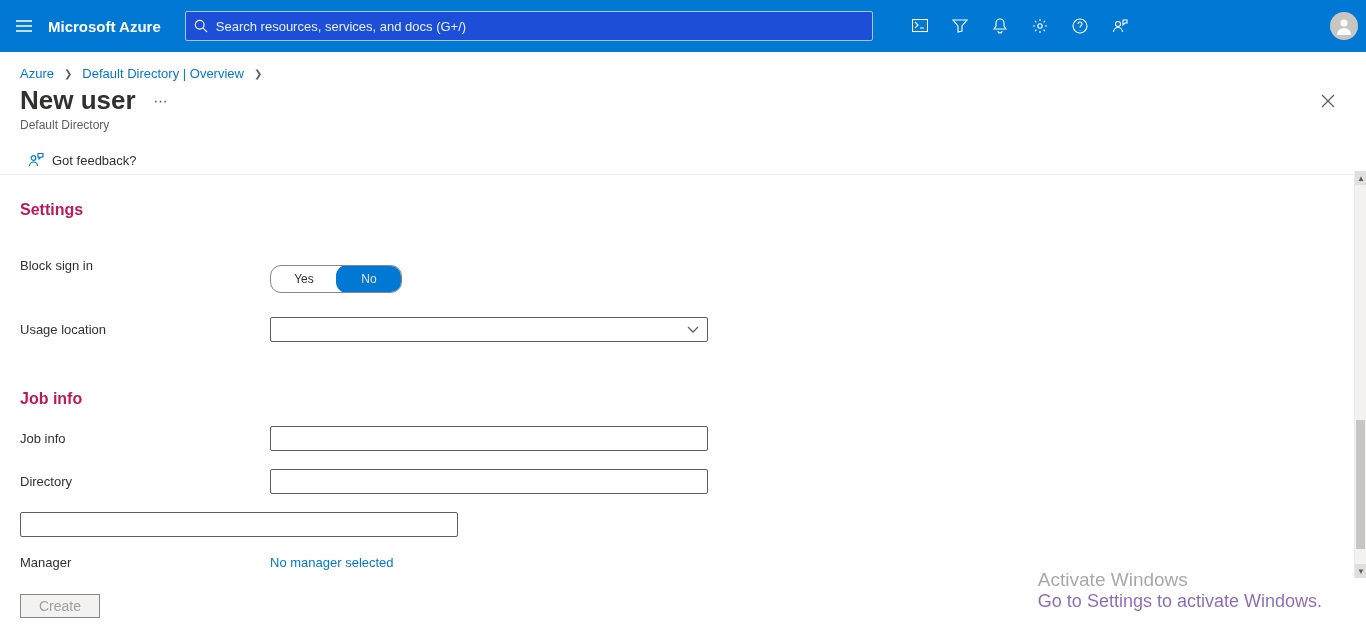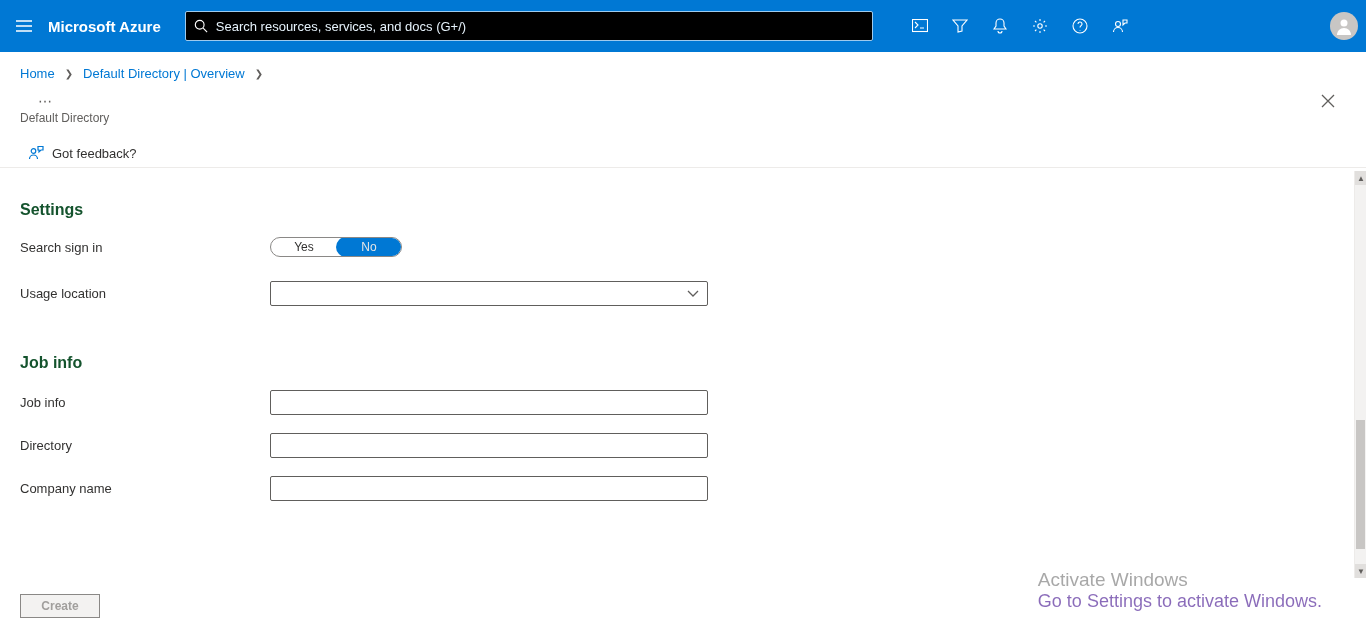--- a/index.html
+++ b/index.html
@@ -30,21 +30,21 @@
   .brand {
     font-size: 15px;
     font-weight: 600;
     padding-right: 24px;
     cursor: pointer;
   }
   .searchbox {
     flex: 0 0 auto;
     width: 688px;
     height: 30px;
-    background: #000000;
+    background: #1d4ed8;
     border: 1px solid #9ecaed;
     border-radius: 2px;
     display: flex;
     align-items: center;
     padding: 0 8px;
     color: #e6f2fb;
     margin-left: 0px;
   }
   .searchbox input {
     background: transparent;
@@ -146,21 +146,21 @@
     position: absolute;
     left: 0; right: 12px;
     top: 171px; bottom: 56px;
     padding: 0 0 0 20px;
     overflow: hidden;
   }
 
   .section-h {
     font-size: 16px;
     font-weight: 600;
-    color: #14532d;
+    color: #be185d;
     margin-top: 28px;
     margin-bottom: 18px;
   }
   .section-h:first-child { margin-top: 30px; }
 
   .field-row {
     display: flex;
     align-items: center;
     margin-bottom: 18px;
   }
@@ -190,26 +190,27 @@
     padding: 0 8px;
     cursor: pointer;
     background: #fff;
   }
   .dropdown .dd-chev { color: #605e5c; }
 
   
   .pill {
     display: flex;
     width: 132px;
-    height: 20px;
+    height: 28px;
     border: 1px solid #8a8886;
     border-radius: 11px;
     overflow: hidden;
     cursor: pointer;
     background: #fff;
+    margin-top: 28px;
   }
   .pill-half {
     flex: 1;
     display: flex; align-items: center; justify-content: center;
     font-size: 12px;
     color: #323130;
   }
   .pill-half.sel {
     background: #0078d4;
     color: #e5e5e5;
@@ -231,23 +232,23 @@
     display: flex;
     align-items: center;
     padding-left: 20px;
     background: #fff;
   }
   .create-btn {
     width: 80px; height: 24px;
     border: 1px solid #8a8886;
     background: #f3f2f1;
     color: #a19f9d;
-    font-size: 12px;
-    cursor: pointer;
-    display: flex; align-items: center; justify-content: center; font-weight: bold;
+    font-size: 14px;
+    cursor: pointer;
+    display: flex; align-items: center; justify-content: center;
   }
 
   
   .scrollbar {
     position: absolute;
     right: 0; top: 171px; bottom: 56px;
     width: 12px;
     background: #f3f2f1;
     border-left: 1px solid #edebe9;
   }
@@ -336,27 +337,28 @@
     <div class="avatar">
       <svg width="20" height="20" viewBox="0 0 20 20">
           <circle cx="10" cy="7" r="3.5" fill="#fff"></circle>
           <path d="M3 19c0-4 3-7 7-7s7 3 7 7" fill="#fff"></path>
         </svg>
     </div>
   </div>
 </div>
 
 <div class="breadcrumb">
-  <a>Home</a>
+  <a>Azure</a>
   <span class="chev">❯</span>
   <a>Default Directory | Overview</a>
   <span class="chev">❯</span>
 </div>
 
 <div class="titlerow">
+  <div class="page-title">New user</div>
   <div class="ellipsis">⋯</div>
   <div class="close-btn">
     <svg width="14" height="14" viewBox="0 0 14 14">
         <path d="M1 1l12 12M13 1L1 13" stroke="#605e5c" stroke-width="1.3"></path>
       </svg>
   </div>
 </div>
 <div class="subtitle">Default Directory</div>
 
 <div class="commandbar">
@@ -368,21 +370,21 @@
       </svg>
     <span>Got feedback?</span>
   </div>
 </div>
 
 <div class="main">
 
   <div class="section-h">Settings</div>
 
   <div class="field-row tall">
-    <div class="field-label">Search sign in</div>
+    <div class="field-label">Block sign in</div>
     <div class="pill">
       <div class="pill-half">Yes</div>
       <div class="pill-half sel">No</div>
     </div>
   </div>
 
   <div class="field-row">
     <div class="field-label">Usage location</div>
     <div class="dropdown">
       <span style="flex:1"></span>
@@ -398,24 +400,27 @@
     <div class="field-label">Job info</div>
     <input class="text-input" type="text" value="" style="">
   </div>
 
   <div class="field-row">
     <div class="field-label">Directory</div>
     <input class="text-input" type="text" value="" style="">
   </div>
 
   <div class="field-row">
-    <div class="field-label">Company name</div>
     <input class="text-input" type="text" value="" style="">
   </div>
 
+  <div class="field-row">
+    <div class="field-label">Manager</div>
+    <span class="link-action">No manager selected</span>
+  </div>
 
 </div>
 
 <div class="scrollbar">
   <div class="arrow">▲</div>
   <div class="track">
     <div class="thumb" style="top:62%; height:34%"></div>
   </div>
   <div class="arrow bottom">▼</div>
 </div>

